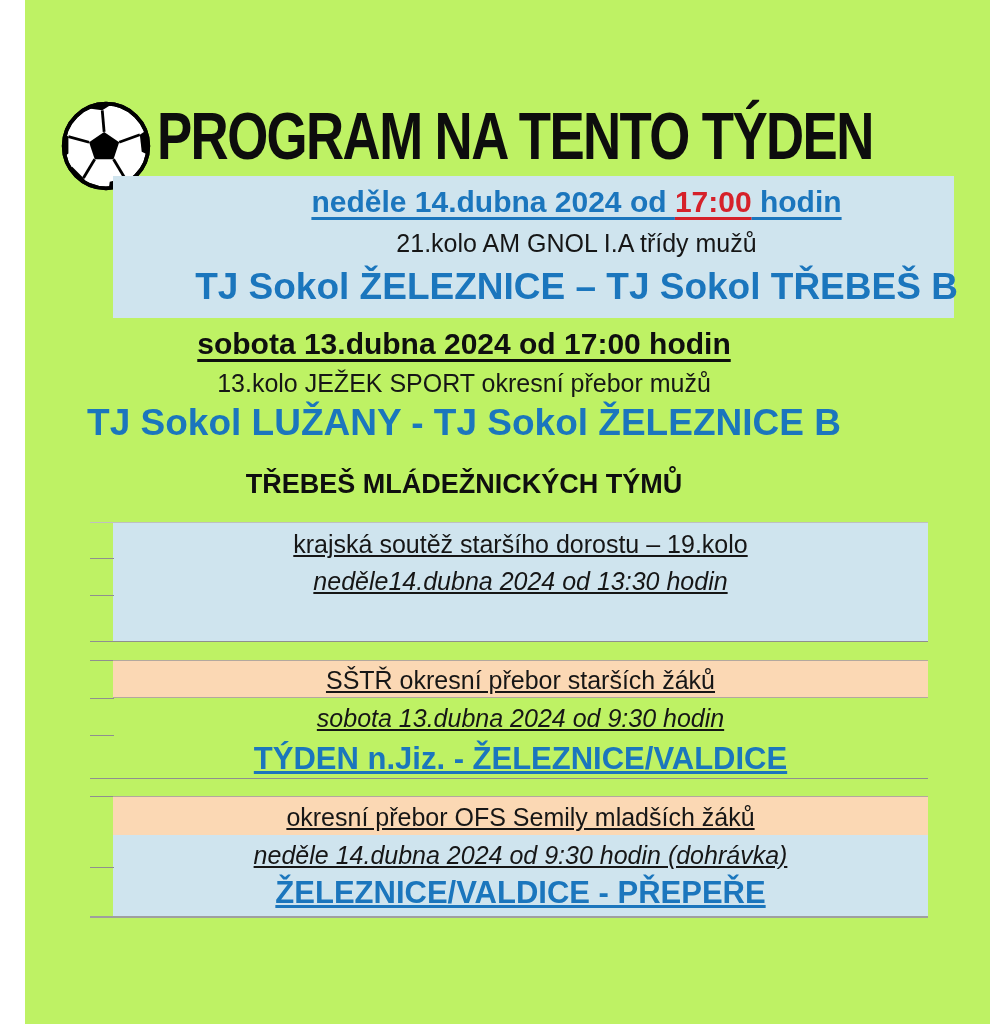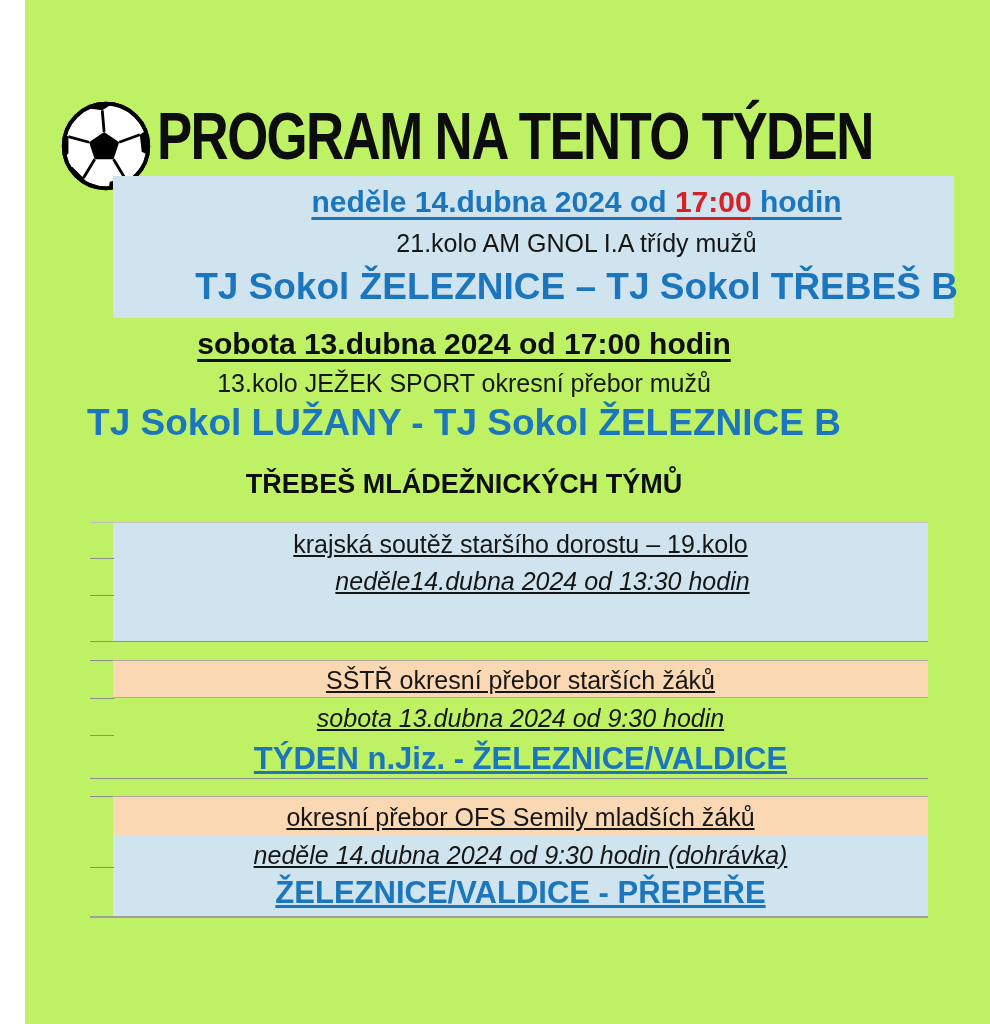--- a/index.html
+++ b/index.html
@@ -92,21 +92,21 @@
 
   <div class="abs w-line center nowrap dateline black-underline" style="top:326px;">sobota 13.dubna 2024 od 17:00 hodin</div>
   <div class="abs w-line center nowrap subline" style="top:368px;">13.kolo JEŽEK SPORT okresní přebor mužů</div>
   <div class="abs w-line center nowrap bigmatch" style="top:400px;">TJ Sokol LUŽANY - TJ Sokol ŽELEZNICE B</div>
 
   <div class="abs w-line center nowrap youth-heading" style="top:468px;">TŘEBEŠ MLÁDEŽNICKÝCH TÝMŮ</div>
 
   <div class="abs hline-light" style="top:522px;"></div>
   <div class="abs cell blue-bg" style="top:523px;height:118px;"></div>
   <div class="abs cell center nowrap comp" style="top:529px;">krajská soutěž staršího dorostu – 19.kolo</div>
-  <div class="abs cell center nowrap ital" style="top:566px;padding-left:22px;">neděle14.dubna 2024 od 13:30 hodin</div>
+  <div class="abs cell center nowrap ital" style="top:566px;">neděle14.dubna 2024 od 13:30 hodin</div>
   <div class="abs tick" style="top:558px;"></div>
   <div class="abs tick" style="top:595px;"></div>
   <div class="abs hline" style="top:641px;"></div>
 
   <div class="abs tick" style="top:660px;"></div>
   <div class="abs cell orange-band" style="top:660px;height:38px;"></div>
   <div class="abs cell center nowrap comp" style="top:665px;">SŠTŘ okresní přebor starších žáků</div>
   <div class="abs tick" style="top:698px;"></div>
   <div class="abs cell center nowrap ital" style="top:703px;">sobota 13.dubna 2024 od 9:30 hodin</div>
   <div class="abs tick" style="top:735px;"></div>

